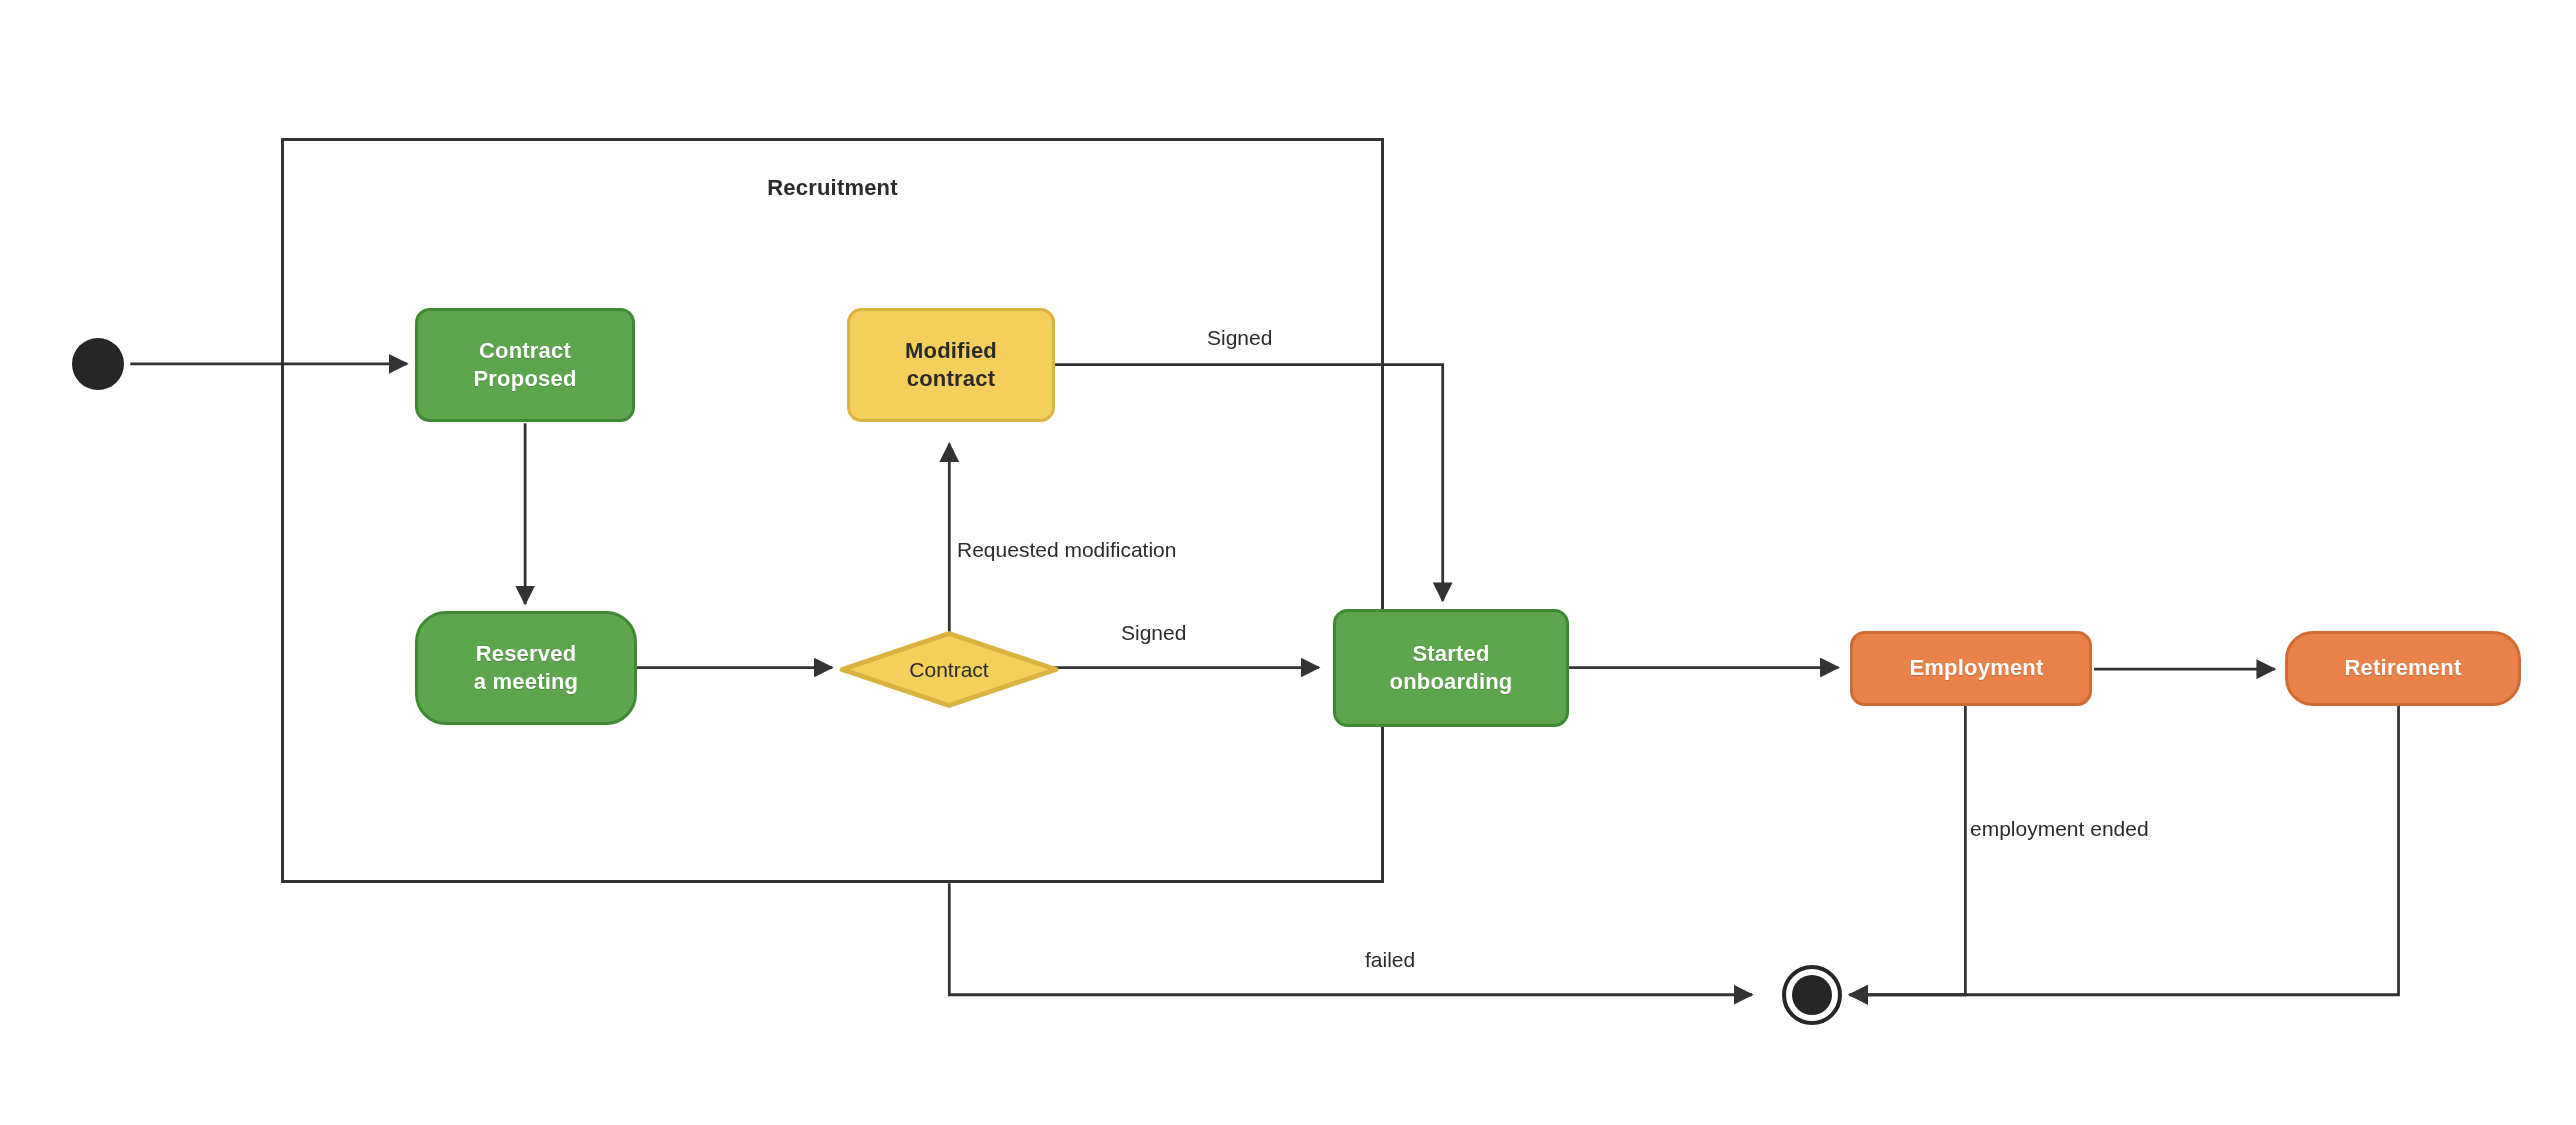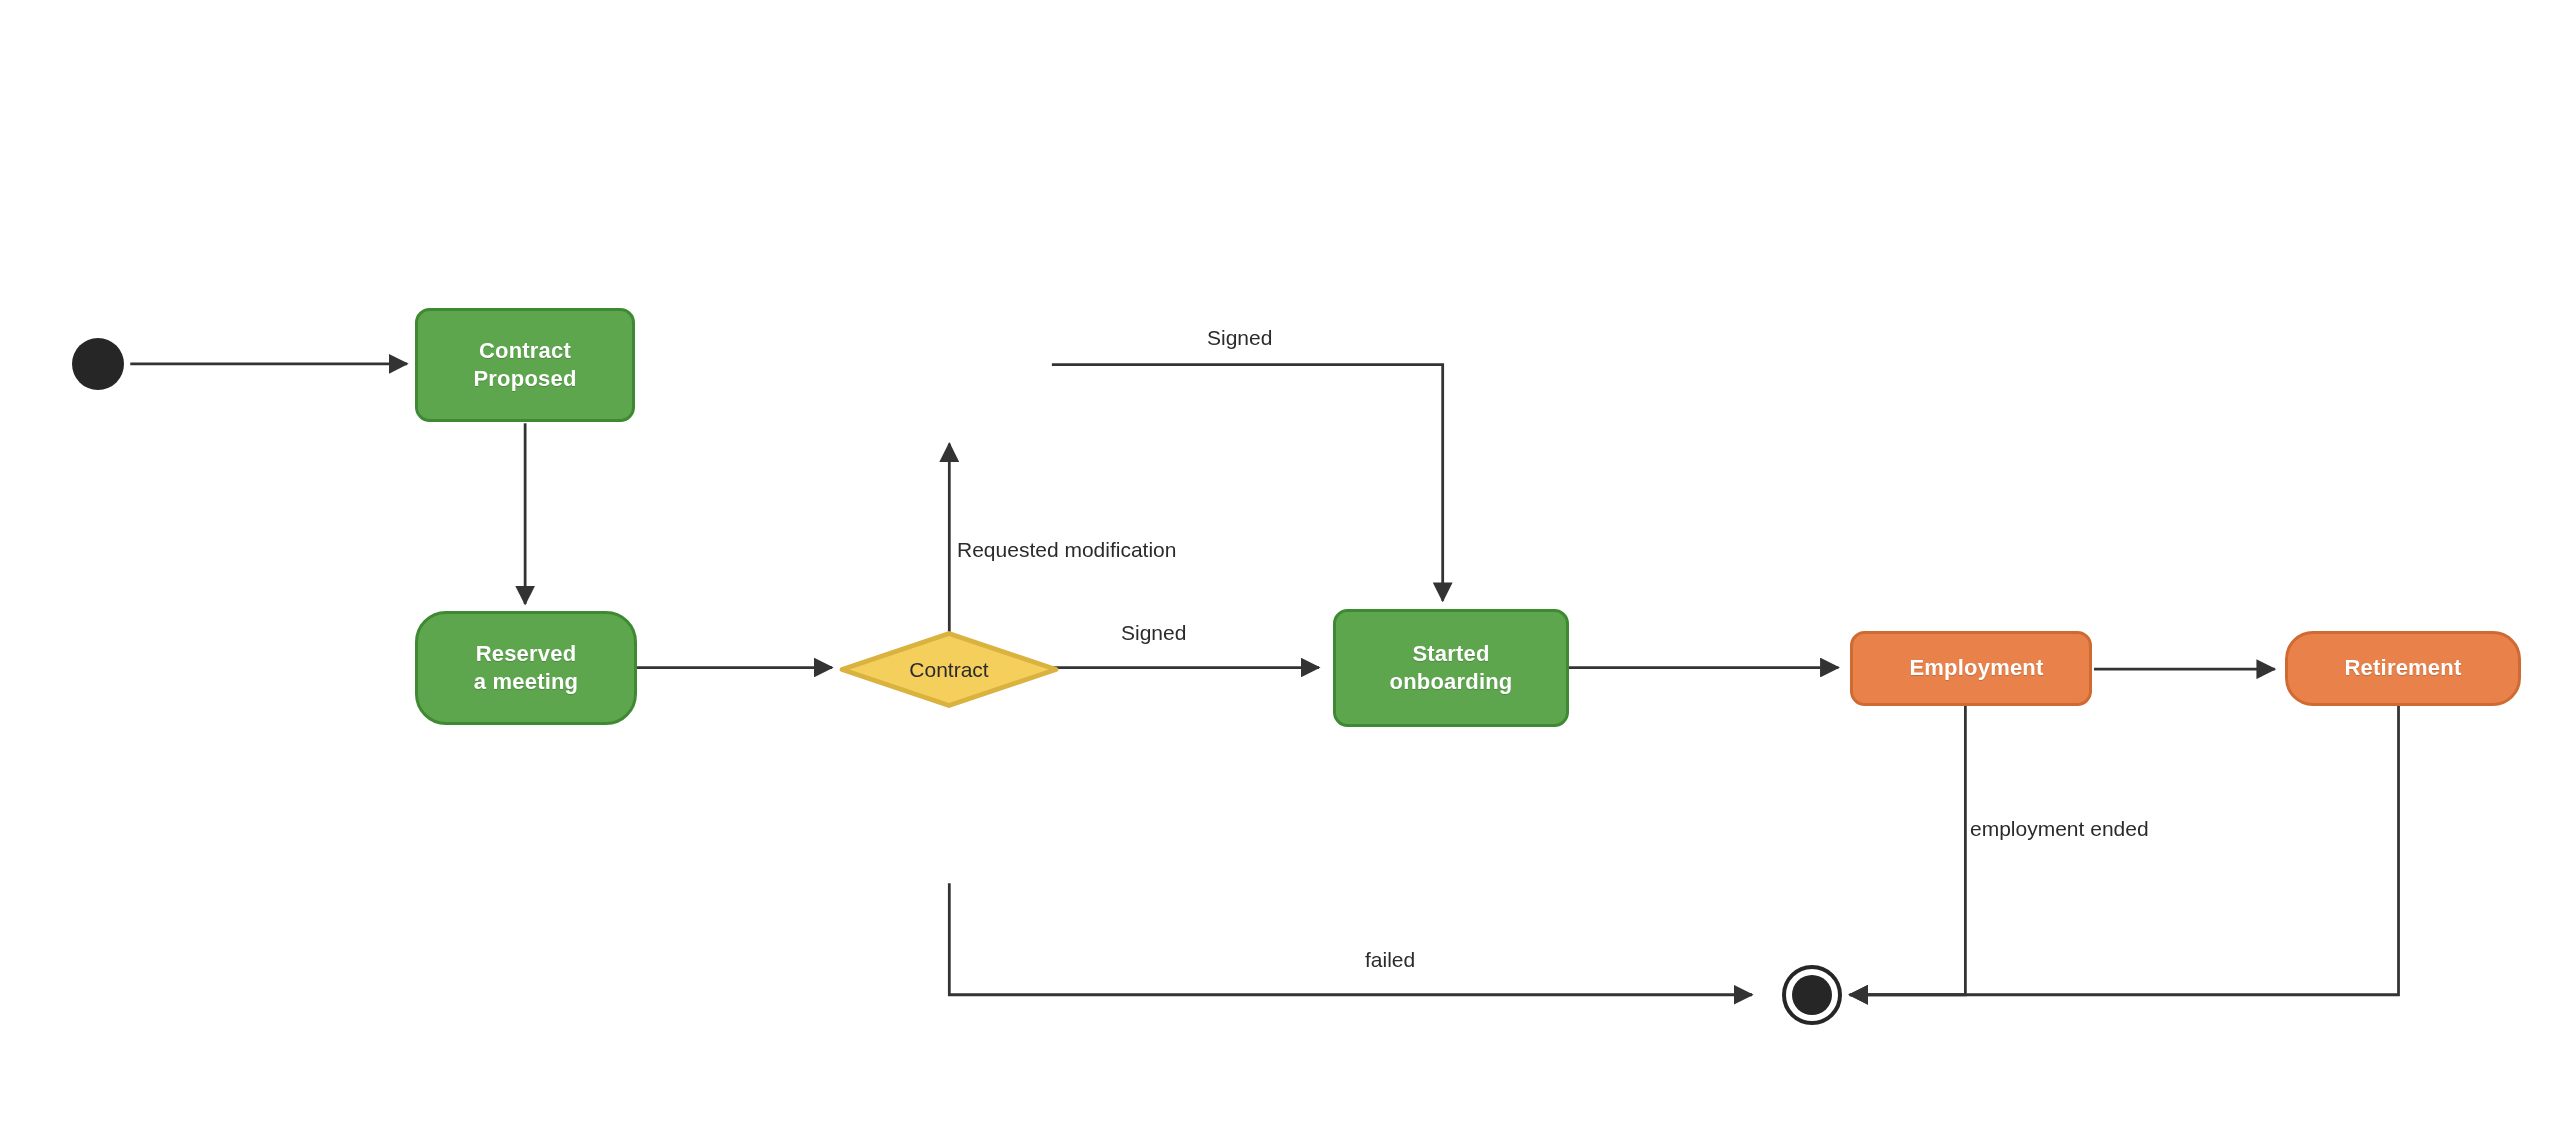--- a/index.html
+++ b/index.html
@@ -161,33 +161,40 @@
       <path d="M 2572 822 L 2794 822" marker-end="url(#arrow)"></path>
 
       <path d="M 2414 860 L 2414 1222 L 2272 1222" marker-end="url(#arrow)"></path>
 
       <path d="M 2946 862 L 2946 1222 L 2272 1222" marker-end="url(#arrow)"></path>
 
       <path d="M 1166 1085 L 1166 1222 L 2152 1222" marker-end="url(#arrow)"></path>
     </g>
   </svg>
 
+  <div class="region" style="left:281px; top:138px; width:1103px; height:745px;">
+    <div class="region-title" style="top:34px;">Recruitment</div>
+  </div>
 
   <div class="start-node" style="left:72px; top:338px; width:52px; height:52px;"></div>
 
   <div class="node green" style="left:415px; top:308px; width:220px; height:114px;">
     <span>Contract
 Proposed</span>
   </div>
 
   <div class="node green" style="left:415px; top:611px; width:222px; height:114px;border-radius:31px;">
     <span>Reserved
 a meeting</span>
   </div>
 
+  <div class="node yellow" style="left:847px; top:308px; width:208px; height:114px;">
+    <span>Modified
+contract</span>
+  </div>
 
   <div class="decision" style="left:839px; top:631px; width:220px; height:77px;">
     <svg width="220" height="77" viewBox="0 0 270 95" style="position:absolute;left:0;top:0;">
       <polygon points="135,3 267,47.5 135,92 3,47.5" fill="#F5CF5C" stroke="#D9B23F" stroke-width="6" stroke-linejoin="round"></polygon>
     </svg>
     <div class="dlabel">Contract</div>
   </div>
 
   <div class="node green" style="left:1325px; top:609px; width:236px; height:118px;margin-left:8px;">
     <span>Started

